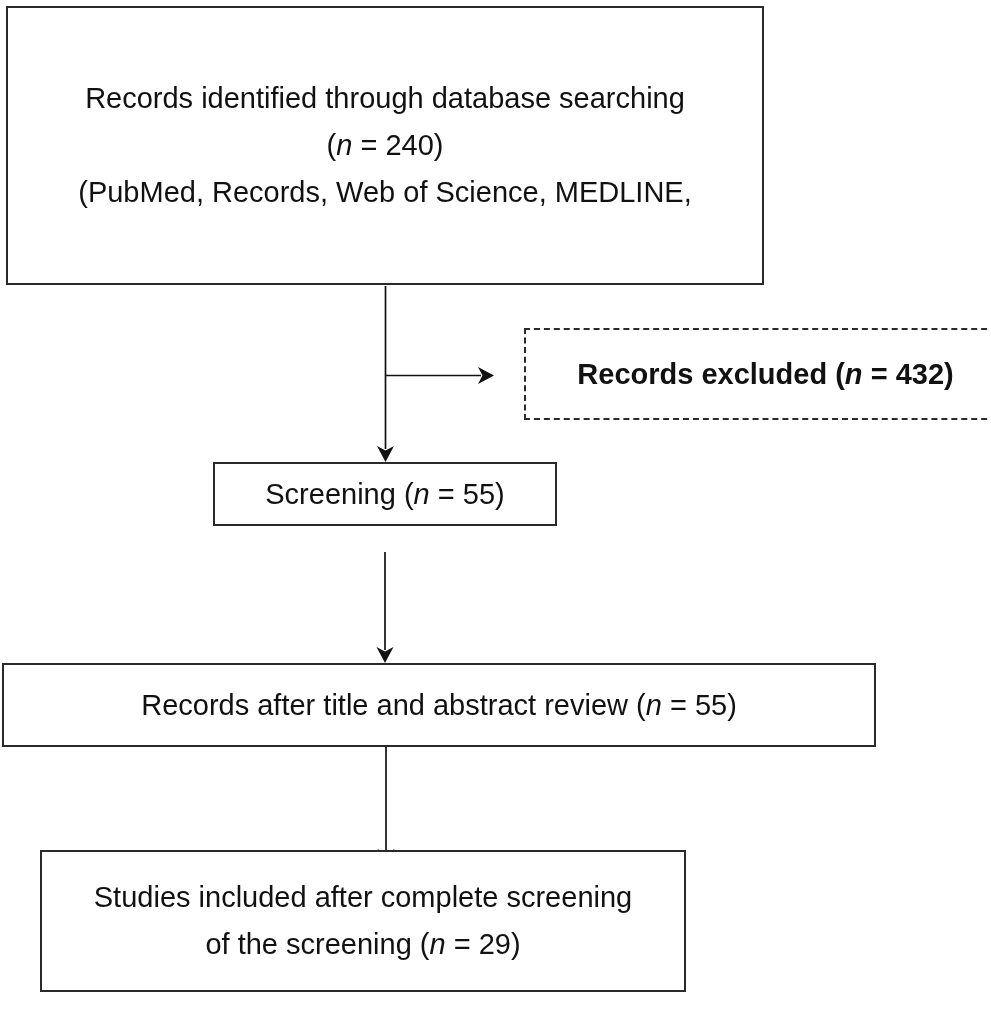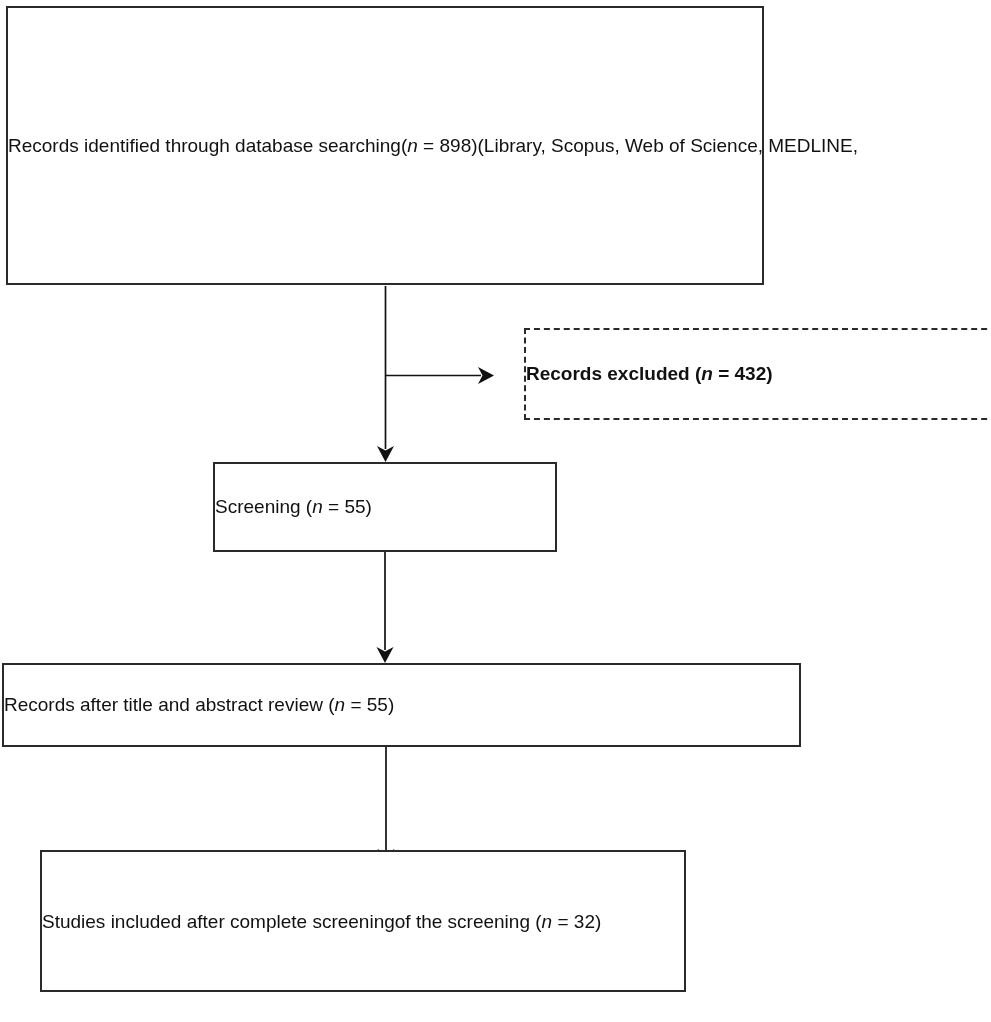--- a/index.html
+++ b/index.html
@@ -30,41 +30,42 @@
     fill: none;
   }
   .connectors .flow-arrowhead {
     fill: var(--line, #111111);
     stroke: none;
   }
   .box {
     position: absolute;
     box-sizing: border-box;
     display: flex;
-    flex-direction: row;
+    flex-direction: column;
+    justify-content: center;
     align-items: center;
     text-align: center;
     background: #ffffff;
     border: 2px solid var(--border, #2a2a2a);
-    font-size: 19px;
+    font-size: 29px;
     line-height: 46px;
   }
   .box.dashed {
     border-style: dashed;
   }
   .box .text-line {
     white-space: nowrap;
   }
   .box .text-line i {
     font-style: italic;
   }
   #box-identified        { left: 6px;   top: 6px;   width: 758px; height: 279px; line-height: 47px; }
   #box-excluded          { left: 524px; top: 328px; width: 483px; height: 92px; font-weight: bold;  }
-  #box-screening         { left: 213px; top: 462px; width: 344px; height: 90px;  }
-  #box-title-abstract    { left: 2px;   top: 663px; width: 799px; height: 84px;  }
+  #box-screening         { left: 213px; top: 462px; width: 344px; height: 64px;  }
+  #box-title-abstract    { left: 2px;   top: 663px; width: 874px; height: 84px;  }
   #box-included          { left: 40px;  top: 850px; width: 646px; height: 142px; line-height: 47px; }
 </style>
 </head>
 <body>
 
 <div class="canvas">
 
   <svg class="connectors" viewBox="0 0 991 1022" aria-hidden="true">
 
     <line class="flow-line" x1="385.5" y1="286" x2="385.5" y2="449"></line>
@@ -75,34 +76,34 @@
 
     <line class="flow-line" x1="385" y1="552" x2="385" y2="650"></line>
     <path class="flow-arrowhead" d="M385,663 L376.5,647 L385,651.5 L393.5,647 Z"></path>
 
     <line class="flow-line" x1="386" y1="747" x2="386" y2="852"></line>
     <path class="flow-arrowhead" d="M386,865 L377.5,849 L386,853.5 L394.5,849 Z"></path>
   </svg>
 
   <div class="box" id="box-identified">
       <div class="text-line"><span>Records identified through database searching</span></div>
-      <div class="text-line"><span>(</span><i>n</i><span> = 898)</span></div>
-      <div class="text-line"><span>(Library, Scopus, Web of Science, MEDLINE,</span></div>
+      <div class="text-line"><span>(</span><i>n</i><span> = 240)</span></div>
+      <div class="text-line"><span>(PubMed, Records, Web of Science, MEDLINE,</span></div>
     </div>
 
   <div class="box dashed" id="box-excluded">
       <div class="text-line"><span>Records excluded (</span><i>n</i><span> = 432)</span></div>
     </div>
 
   <div class="box" id="box-screening">
       <div class="text-line"><span>Screening (</span><i>n</i><span> = 55)</span></div>
     </div>
 
   <div class="box" id="box-title-abstract">
       <div class="text-line"><span>Records after title and abstract review (</span><i>n</i><span> = 55)</span></div>
     </div>
 
   <div class="box" id="box-included">
       <div class="text-line"><span>Studies included after complete screening</span></div>
-      <div class="text-line"><span>of the screening (</span><i>n</i><span> = 32)</span></div>
+      <div class="text-line"><span>of the screening (</span><i>n</i><span> = 29)</span></div>
     </div>
 
 </div>
 
 </body></html>

